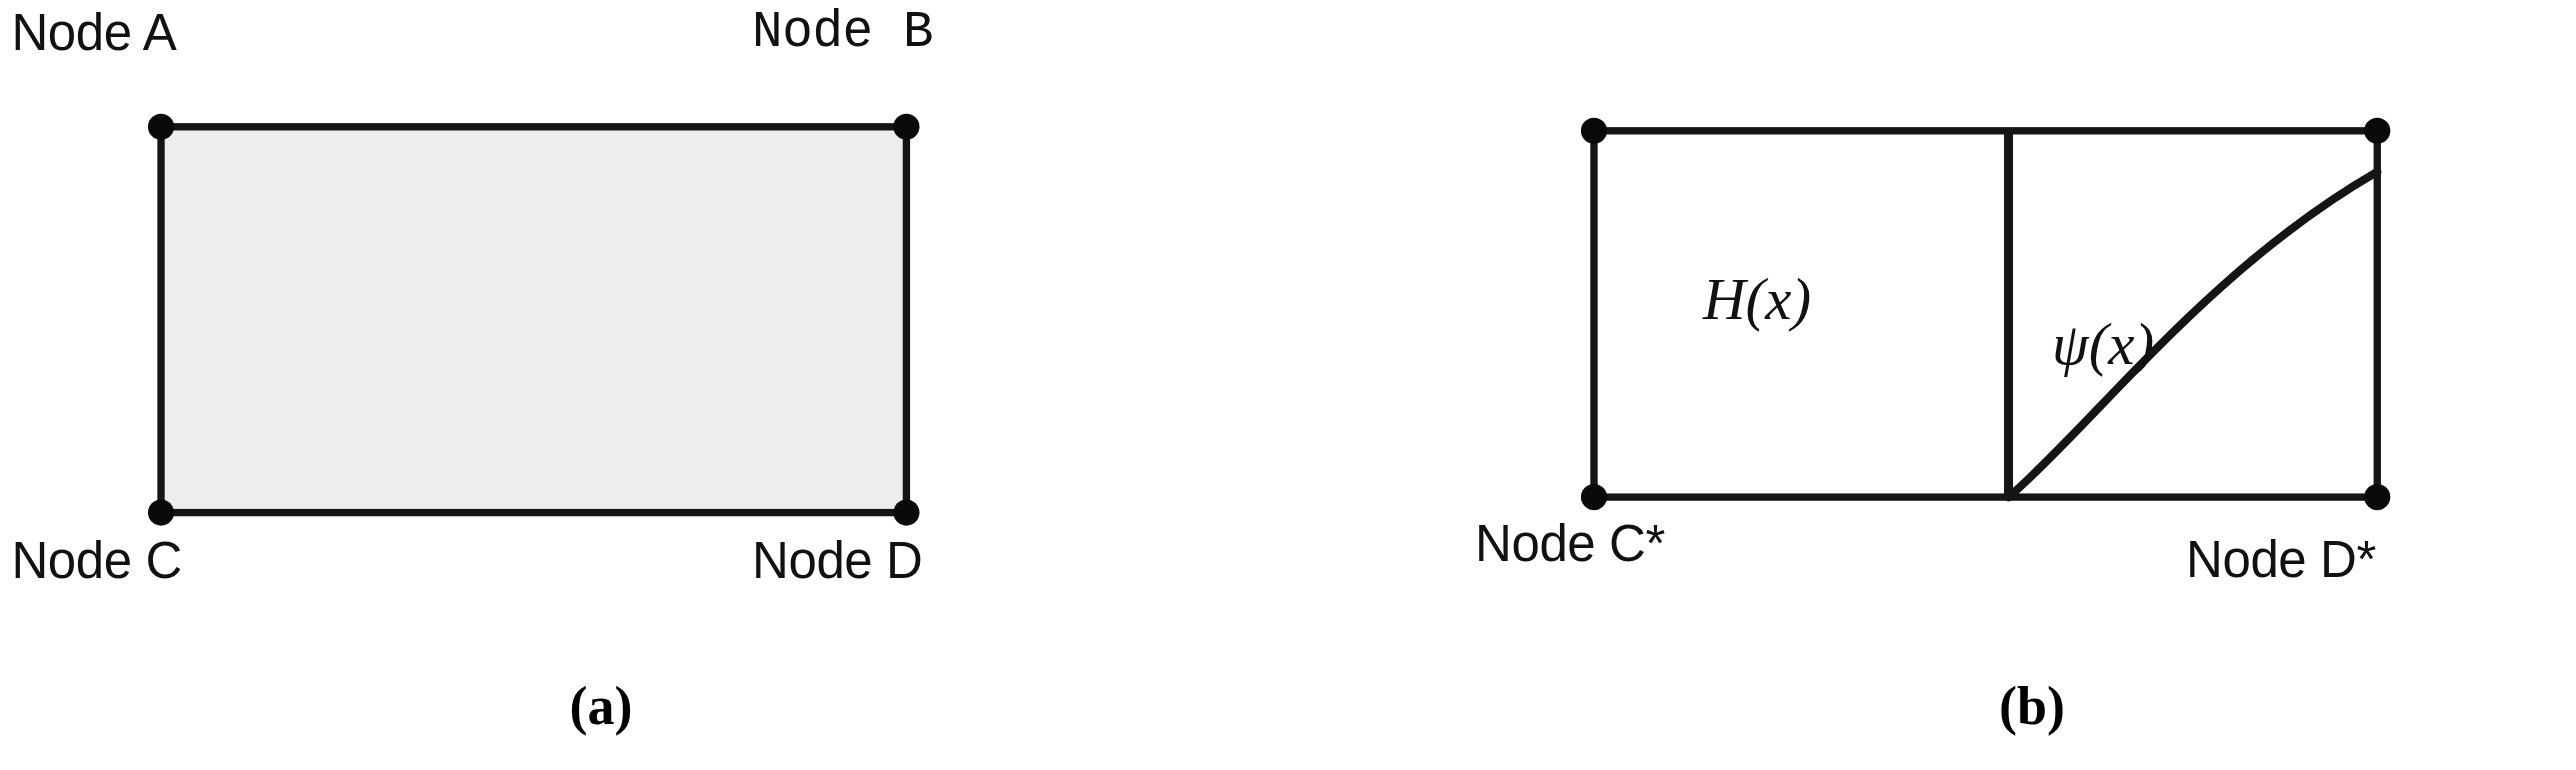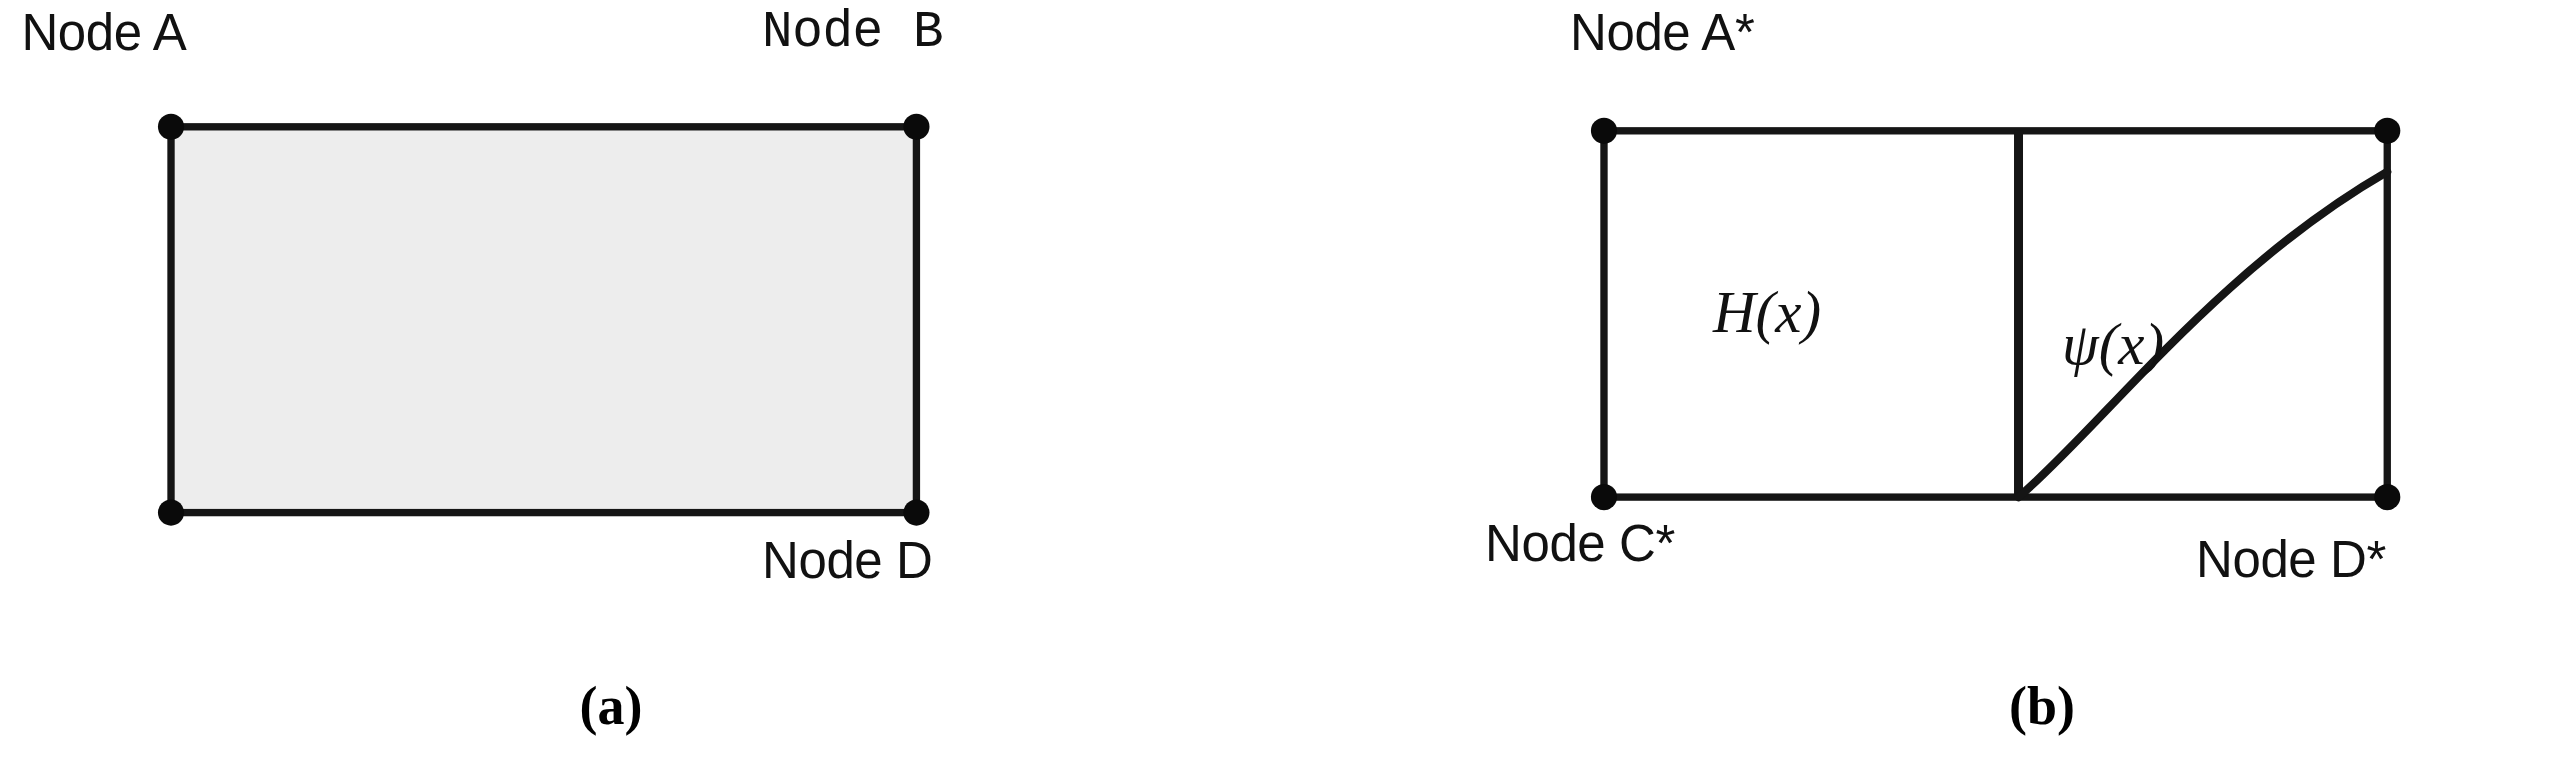--- a/index.html
+++ b/index.html
@@ -9,21 +9,21 @@
   }
   body {
     width: 2576px;
     height: 771px;
     position: relative;
     overflow: hidden;
     font-family: "Liberation Sans", sans-serif;
   }
   #figure {
     position: absolute;
-    left: 10px; top: 0;
+    left: 0; top: 0;
     width: 2040px;
     height: 771px;
   }
   .panel {
     position: absolute;
     top: 0;
     height: 771px;
   }
   #panel-a { left: 0; width: 1226px; }
   #panel-b { left: 1226px; width: 1350px; }
@@ -73,20 +73,21 @@
       <circle cx="197" cy="155" r="16" fill="#0a0a0a"></circle>
       <circle cx="1109" cy="155" r="16" fill="#0a0a0a"></circle>
       <circle cx="197" cy="627" r="16" fill="#0a0a0a"></circle>
       <circle cx="1109" cy="627" r="16" fill="#0a0a0a"></circle>
     </svg>
 
     <span class="node-label" style="left:11.4px; top:6.5px;">Node A</span>
 
     <span class="node-label" style="left:752px; top:6.5px;font-family:Liberation Mono, monospace;">Node B</span>
 
+    <span class="node-label" style="left:11.4px; top:535px;">Node C</span>
 
     <span class="node-label" style="left:752px; top:535px;">Node D</span>
 
     <span class="caption" style="left:519px; top:679px; width:164px;">(a)</span>
   </div>
 
   <div class="panel" id="panel-b">
 
     <svg width="1350" height="771" viewBox="0 0 1651 943">
 
@@ -95,28 +96,27 @@
       <line x1="957" y1="160" x2="957" y2="608" stroke="#151515" stroke-width="11"></line>
 
       <path d="M 957 608 C 1060 520 1200 330 1408 210" fill="none" stroke="#151515" stroke-width="10" stroke-linecap="round"></path>
 
       <circle cx="450" cy="160" r="16" fill="#0a0a0a"></circle>
       <circle cx="1408" cy="160" r="16" fill="#0a0a0a"></circle>
       <circle cx="450" cy="608" r="16" fill="#0a0a0a"></circle>
       <circle cx="1408" cy="608" r="16" fill="#0a0a0a"></circle>
     </svg>
 
-    <span class="node-label" style="left:334px; top:6.5px;">Node A*</span>
 
 
     <span class="node-label" style="left:249px; top:518px;">Node C*</span>
 
     <span class="node-label" style="left:960px; top:518px;margin-top:16px;">Node D*</span>
 
-    <span class="math-label" style="left:477px; top:270px;margin-top:13px;">H(x)</span>
+    <span class="math-label" style="left:477px; top:270px;">H(x)</span>
 
     <span class="math-label" style="left:826px; top:315px;">ψ(x)</span>
 
     <span class="caption" style="left:724px; top:679px; width:164px;">(b)</span>
   </div>
 
 </div>
 
 
 </body></html>

